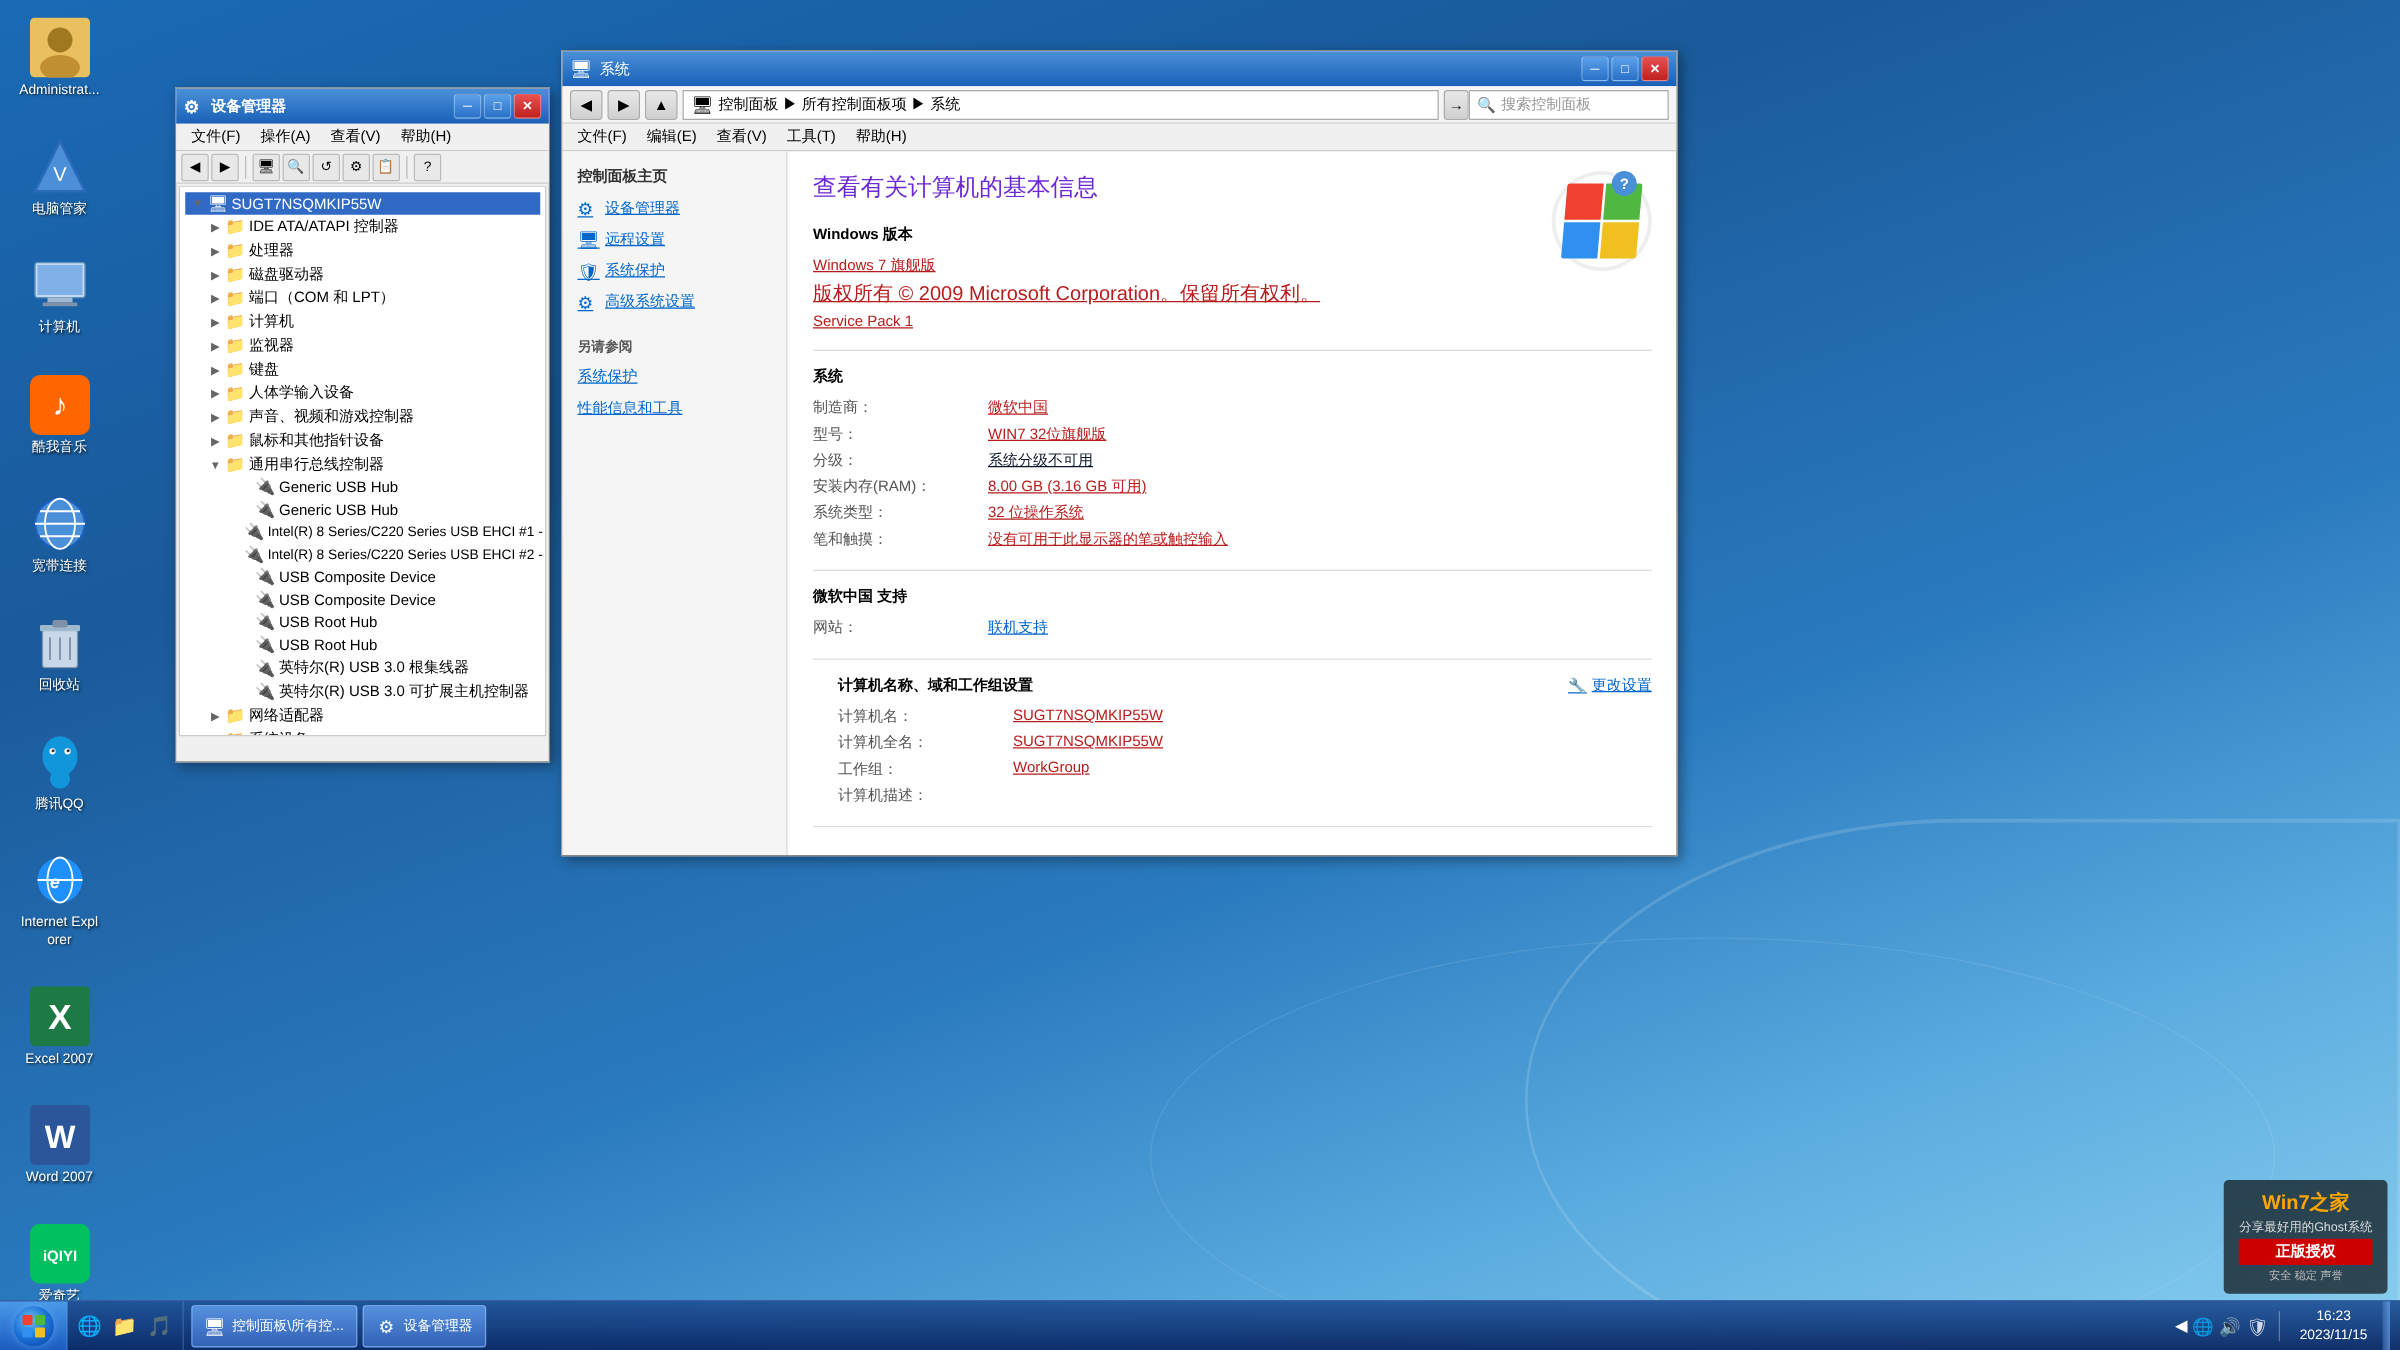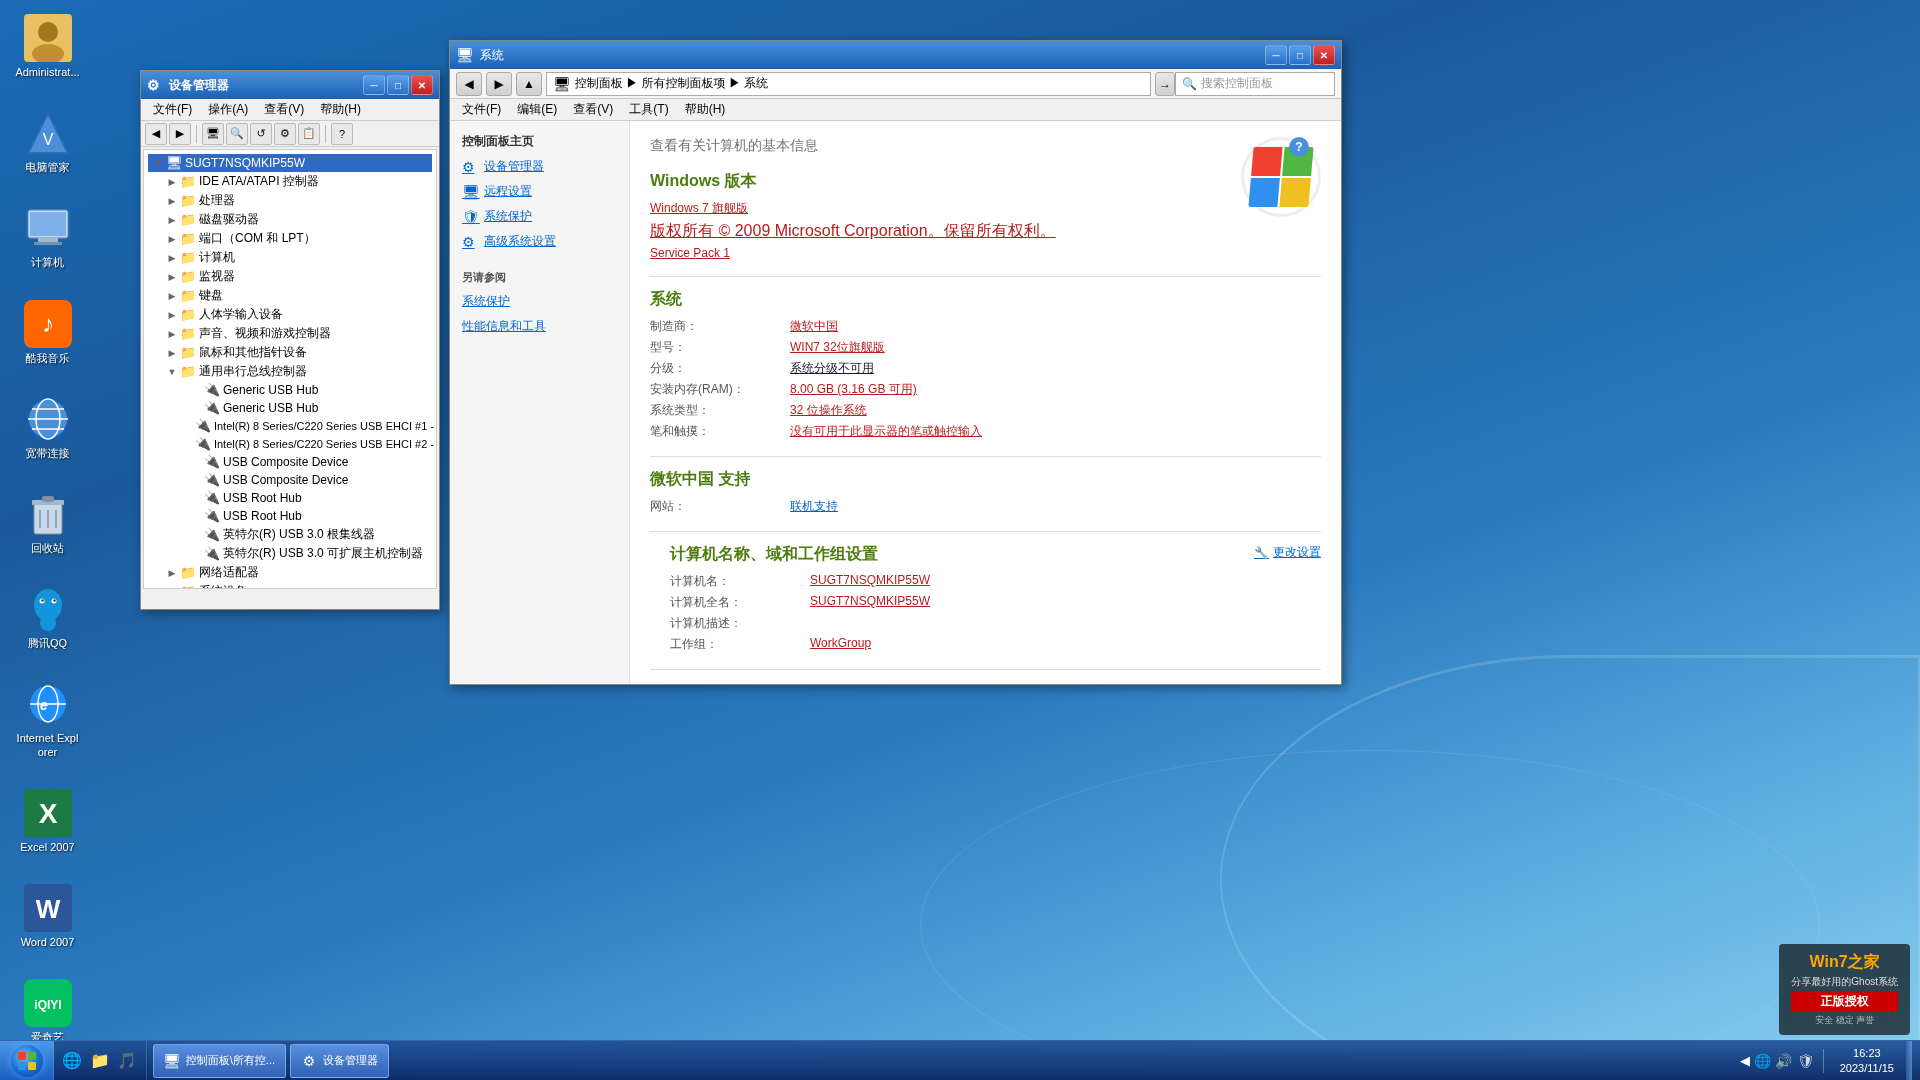--- a/index.html
+++ b/index.html
@@ -456,22 +456,22 @@
     }
 
     .cp-content {
       flex: 1;
       overflow-y: auto;
       padding: 16px 20px;
       position: relative;
     }
 
     .cp-page-title {
-      font-size: 14px;
-      color: #737373;
+      font-size: 19px;
+      color: #6d28d9;
       margin-bottom: 16px;
       font-weight: normal;
       font-family: Liberation Serif, serif;
     }
 
     .cp-section {
       margin-bottom: 16px;
     }
 
     .cp-info-row {
@@ -503,23 +503,23 @@
       cursor: pointer;
     }
 
     .section-divider {
       border: none;
       border-top: 1px solid #ddd;
       margin: 12px 0;
     }
 
     .section-header {
-      font-size: 16px;
+      font-size: 12px;
       font-weight: bold;
-      color: #4d7c0f;
+      color: #000000;
       margin-bottom: 8px;
     }
 
     .cp-windows-logo {
       position: absolute;
       right: 20px;
       top: 16px;
       width: 80px;
       height: 80px;
     }
@@ -1011,26 +1011,26 @@
           </div>
           <div class="cp-info-row">
             <span class="cp-info-label">计算机名：</span>
             <span class="cp-info-value">SUGT7NSQMKIP55W</span>
           </div>
           <div class="cp-info-row">
             <span class="cp-info-label">计算机全名：</span>
             <span class="cp-info-value">SUGT7NSQMKIP55W</span>
           </div>
           <div class="cp-info-row">
+            <span class="cp-info-label">工作组：</span>
+            <span class="cp-info-value">WorkGroup</span>
+          </div>
+          <div class="cp-info-row">
             <span class="cp-info-label">计算机描述：</span>
             <span class="cp-info-value"></span>
-          </div>
-          <div class="cp-info-row">
-            <span class="cp-info-label">工作组：</span>
-            <span class="cp-info-value">WorkGroup</span>
           </div>
         </div>
 
         <hr class="section-divider">
 
         <div style="position: absolute; top: 16px; right: 32px; width: 20px; height: 20px; border-radius: 50%; background: #4a90d8; color: white; display: flex; align-items: center; justify-content: center; font-size: 12px; font-weight: bold; cursor: pointer;">?</div>
       </div>
     </div>
   </div>
 

